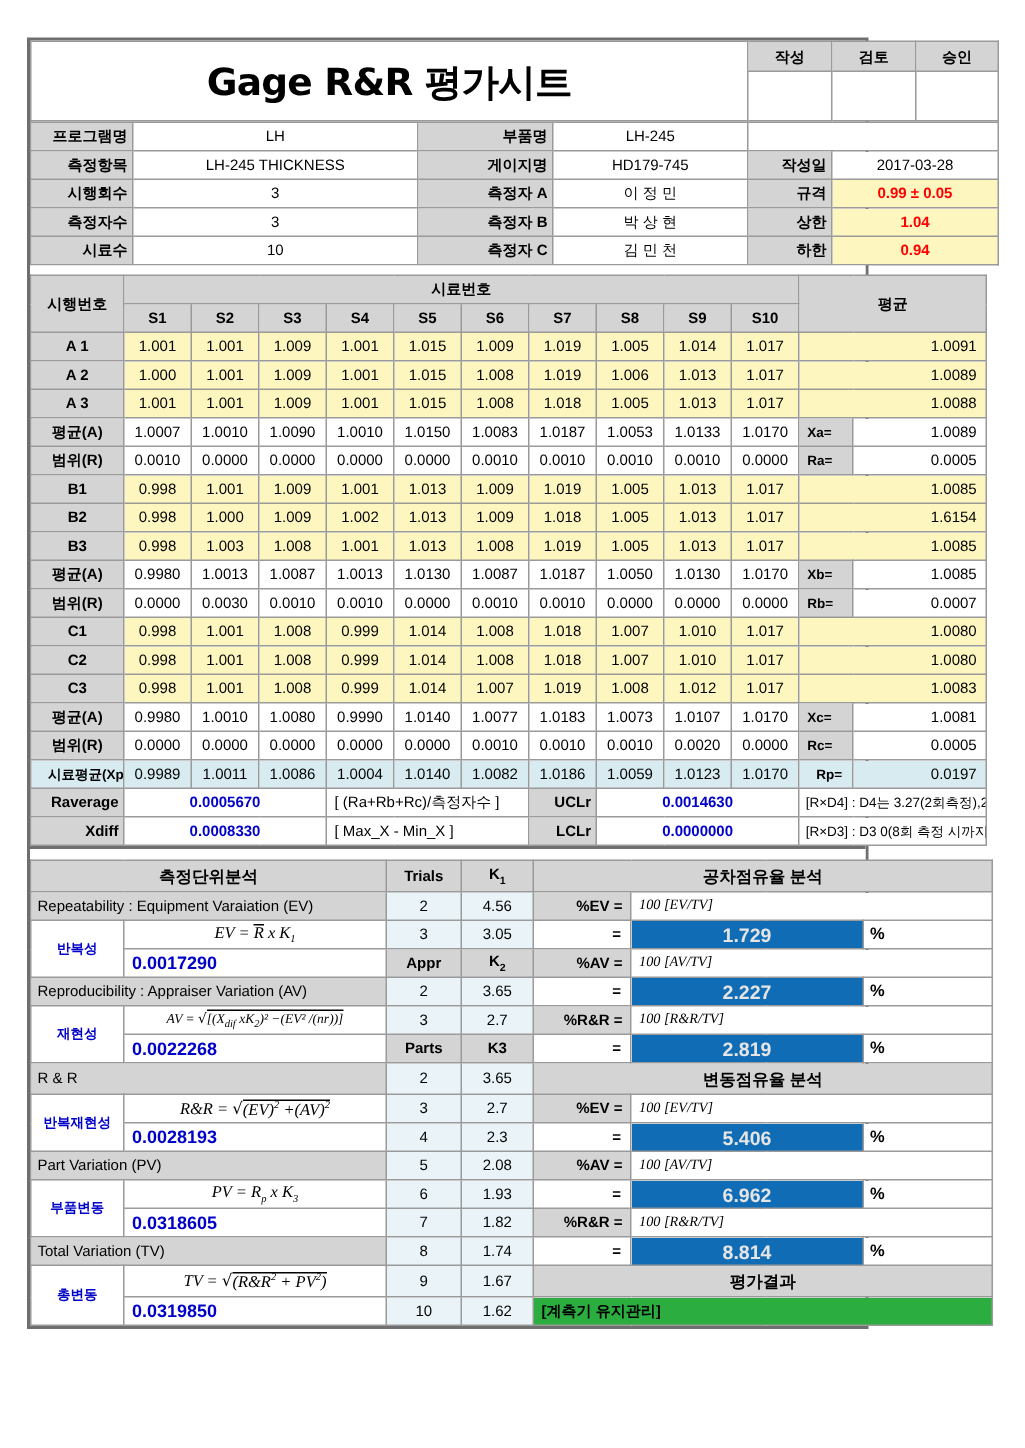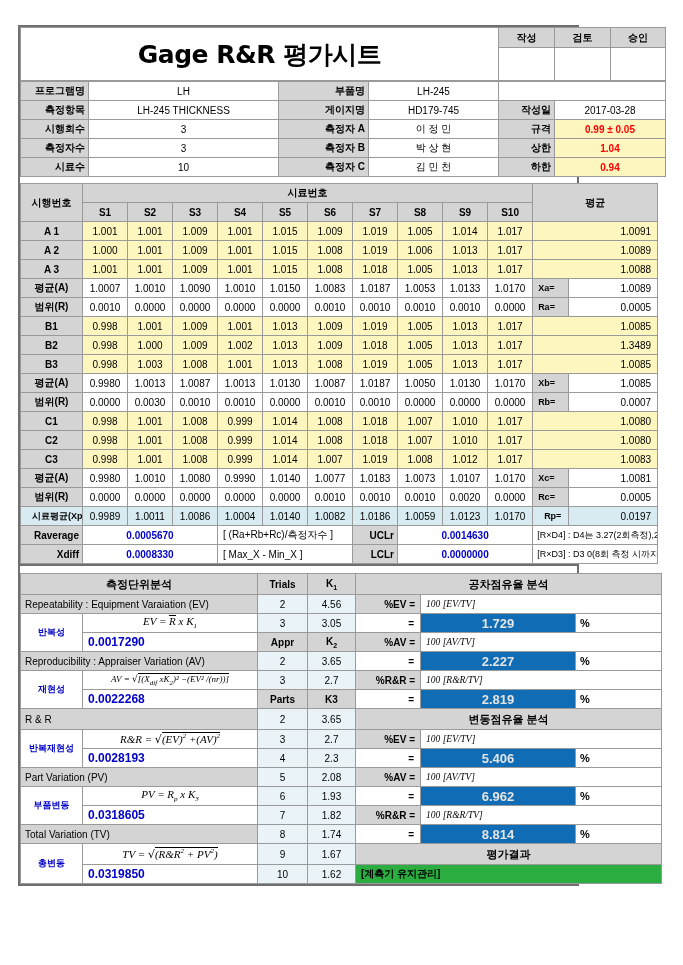--- a/index.html
+++ b/index.html
@@ -308,21 +308,21 @@
           <td class="yellow">0.998</td>
           <td class="yellow">1.000</td>
           <td class="yellow">1.009</td>
           <td class="yellow">1.002</td>
           <td class="yellow">1.013</td>
           <td class="yellow">1.009</td>
           <td class="yellow">1.018</td>
           <td class="yellow">1.005</td>
           <td class="yellow">1.013</td>
           <td class="yellow">1.017</td>
-          <td colspan="2" class="avgcell">1.3489</td>
+          <td colspan="2" class="avgcell">1.6154</td>
         </tr>
         <tr>
           <td class="rowlabel">B3</td>
           <td class="yellow">0.998</td>
           <td class="yellow">1.003</td>
           <td class="yellow">1.008</td>
           <td class="yellow">1.001</td>
           <td class="yellow">1.013</td>
           <td class="yellow">1.008</td>
           <td class="yellow">1.019</td>

